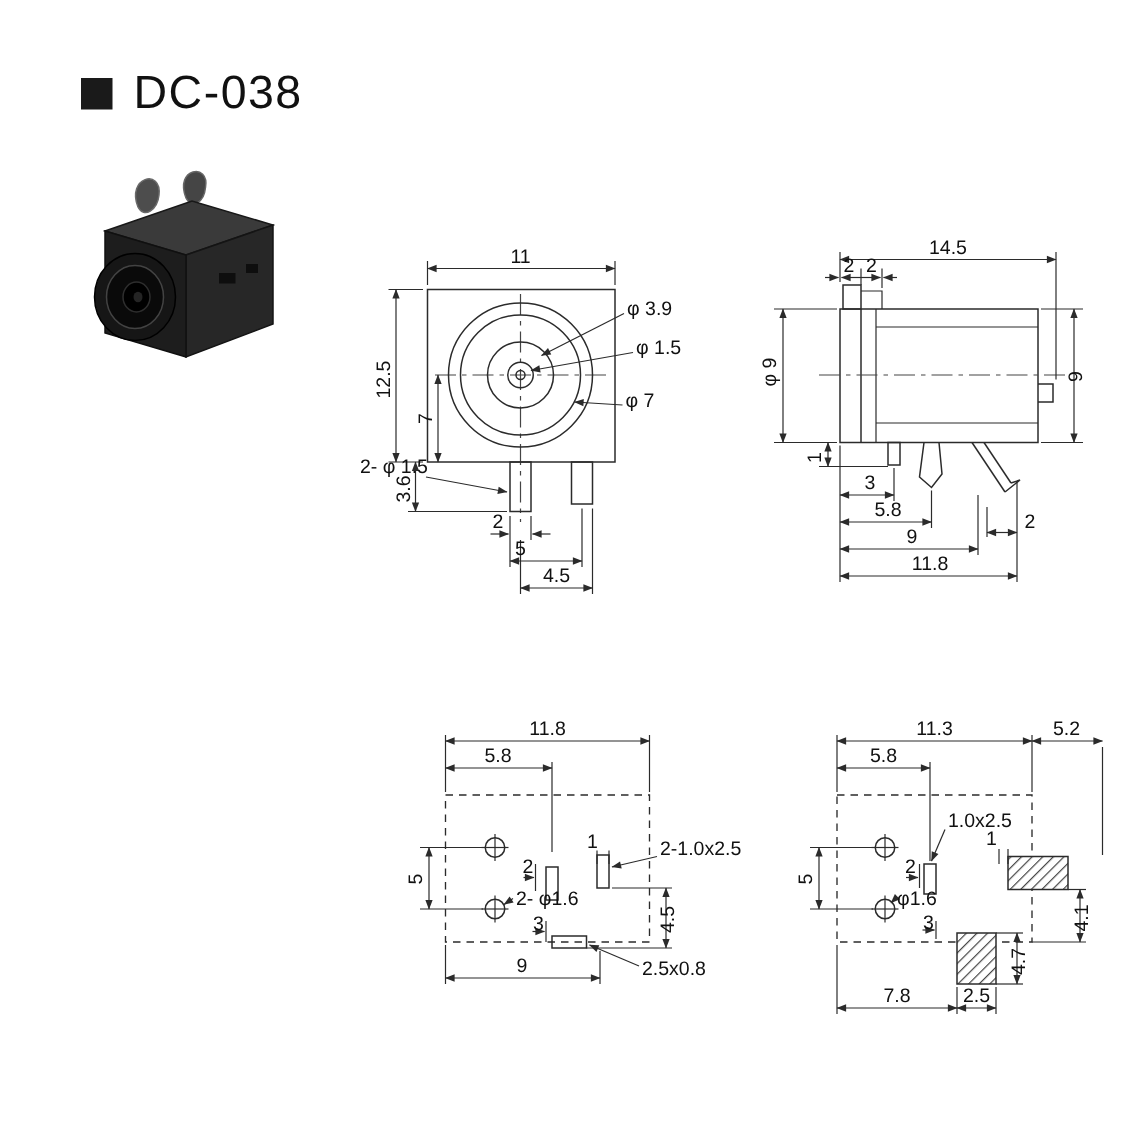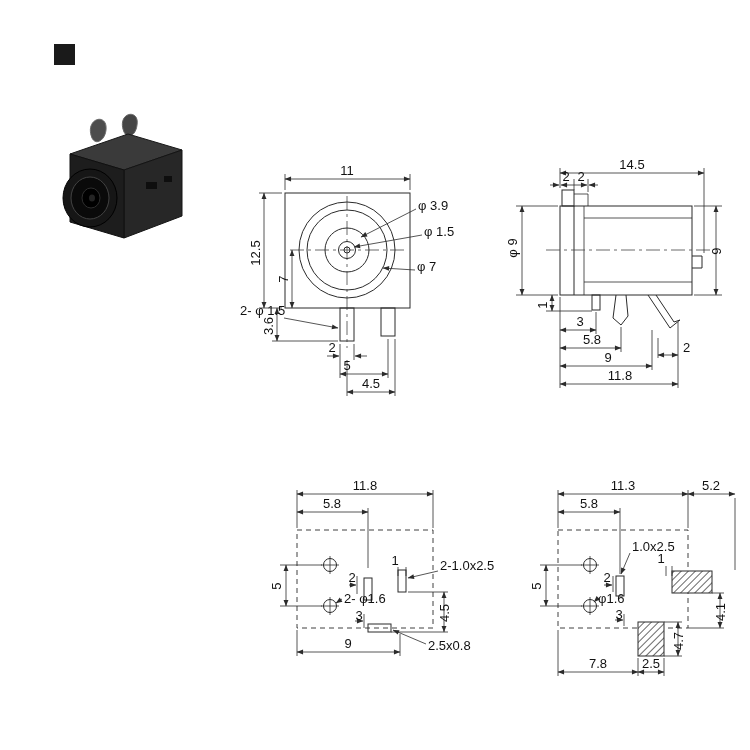--- a/index.html
+++ b/index.html
@@ -19,20 +19,21 @@
   .cdash{stroke:#444;stroke-width:0.8;fill:none;stroke-dasharray:14 4 3 4;}
   text{font-size:13px;fill:#111;font-family:"Liberation Sans", sans-serif;}
   .ta-m{text-anchor:middle;}
   .ta-s{text-anchor:start;}
 </style>
 </head>
 <body>
 
 <div id="title-block">
   <div id="title-square"></div>
+  <div id="page-title">DC-038</div>
 </div>
 
 <svg width="750" height="750" viewBox="0 0 750 750">
   <defs>
     <marker id="ar" viewBox="0 0 10 10" refX="9.5" refY="5" markerWidth="10" markerHeight="8" orient="auto-start-reverse">
       <path d="M0,1.2 L10,5 L0,8.8 z" fill="#2b2b2b"></path>
     </marker>
     <pattern id="hatch" patternUnits="userSpaceOnUse" width="5" height="5" patternTransform="rotate(45)">
       <rect width="5" height="5" fill="#ffffff"></rect>
       <line x1="0" y1="0" x2="0" y2="5" stroke="#444" stroke-width="1.6"></line>

